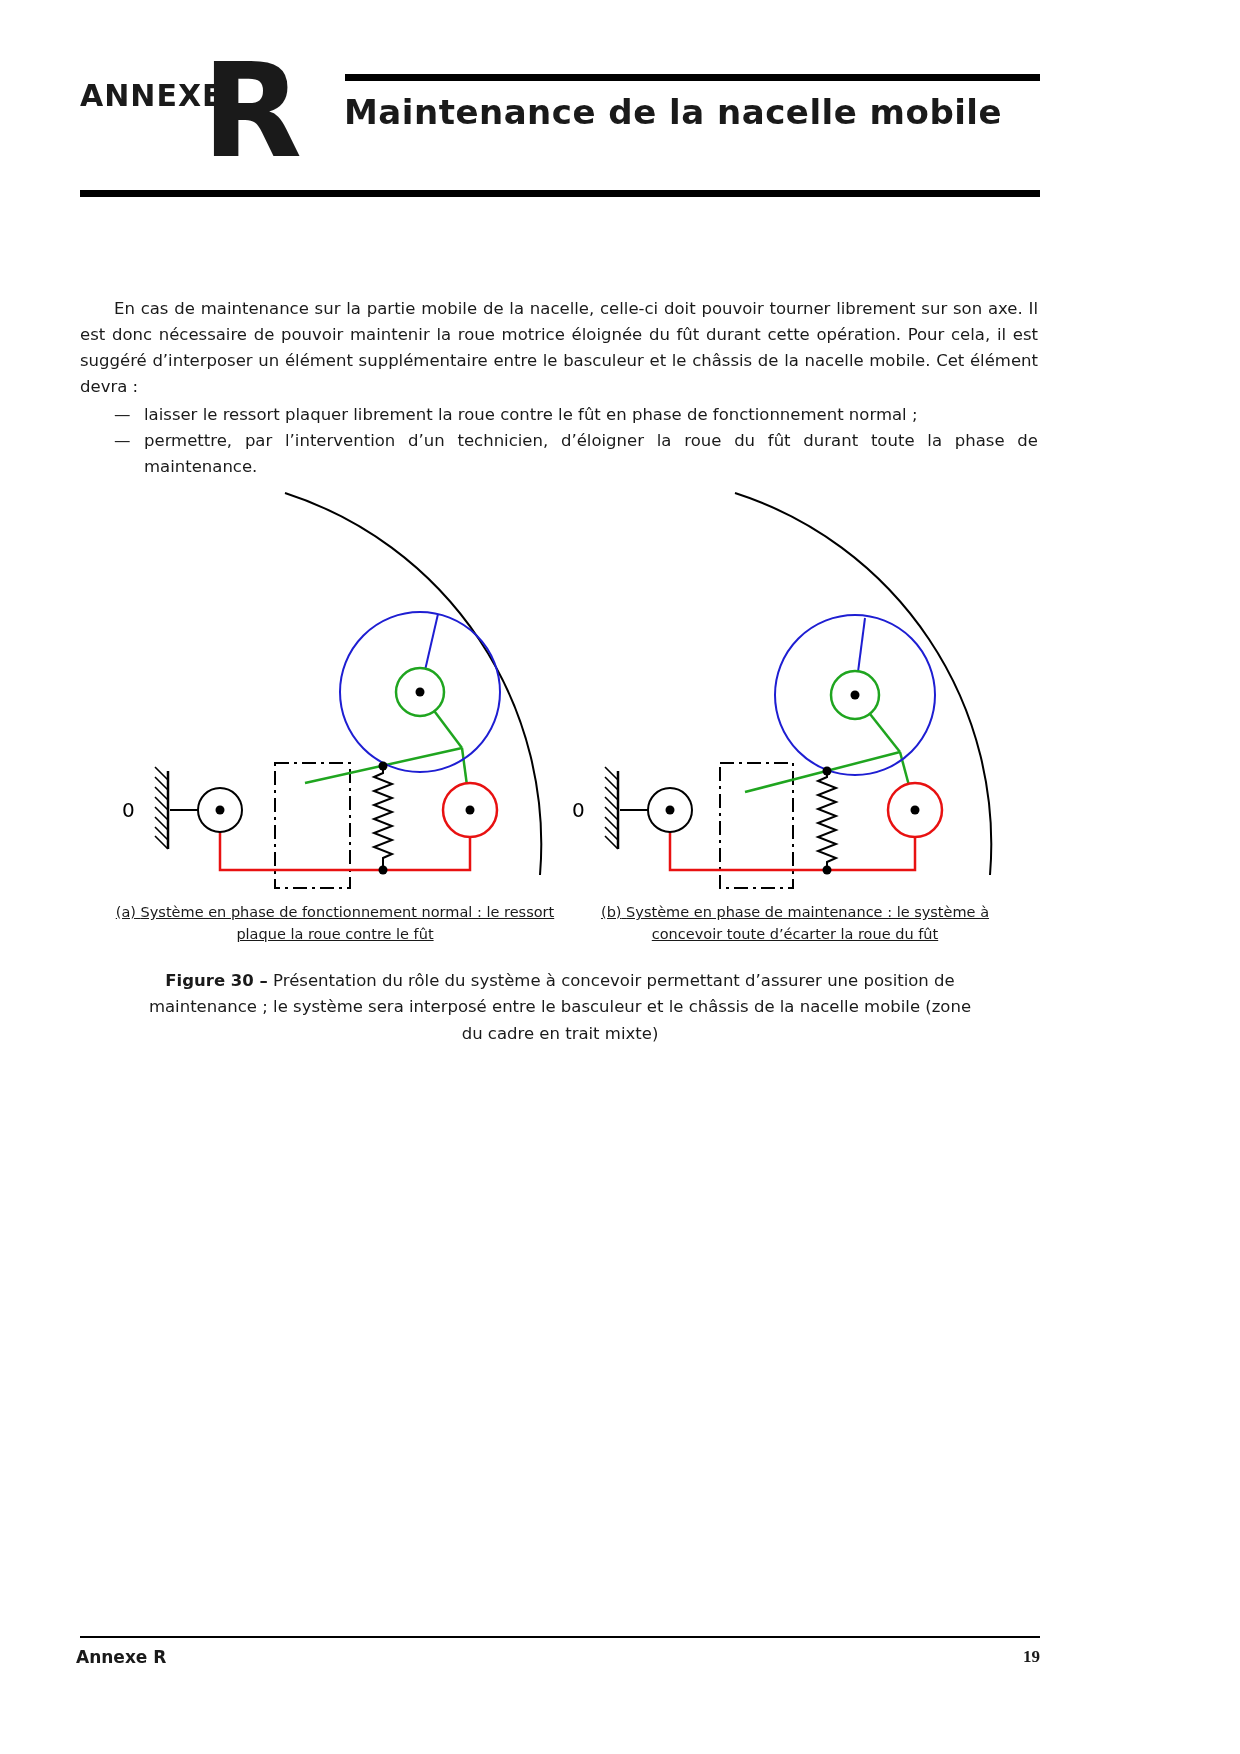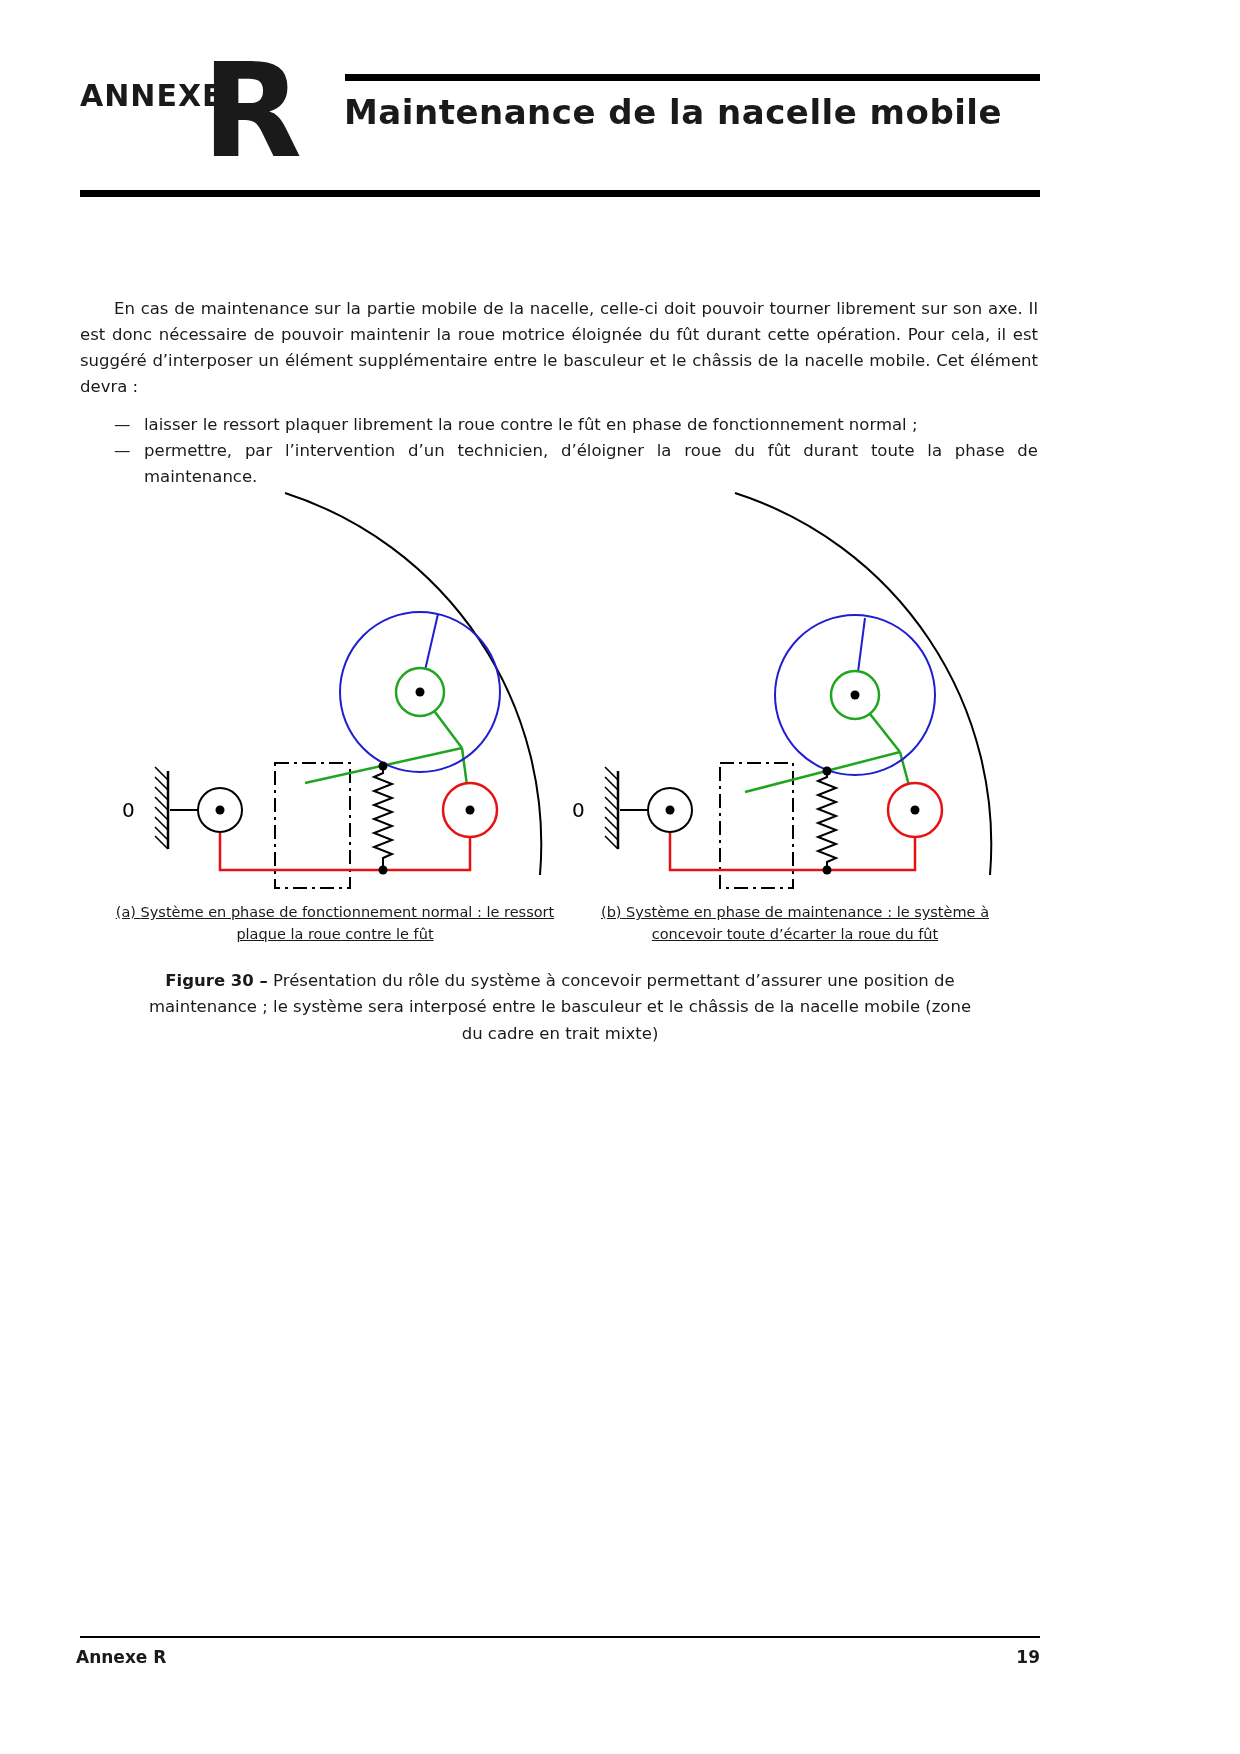--- a/index.html
+++ b/index.html
@@ -12,40 +12,40 @@
 
   
   .annexe-label { top:78px; left:80px; font-size:30px; font-weight:bold; letter-spacing:1px; }
   .annexe-letter { top:46px; left:202px; font-size:130px; font-weight:bold; line-height:1; letter-spacing:-3px; }
   .bar-top { top:74px; left:345px; width:695px; height:7px; background:#000; }
   .doc-title { top:92px; left:344px; font-size:34px; font-weight:bold; letter-spacing:0.5px; }
   .rule-main { top:190px; left:80px; width:960px; height:7px; background:#000; }
 
   
   .body-text { top:296px; left:80px; width:958px; font-size:16.5px; line-height:1.58; text-align:justify; }
-  .body-text p { margin:0 0 12px 0; text-indent:34px; }
+  .body-text p { margin:0 0 2px 0; text-indent:34px; }
   .bullet { display:flex; margin-left:34px; }
   .bullet .marker { flex:0 0 30px; }
   .bullet .btext { flex:1; text-align:justify; }
 
   
   .fig-a { top:480px; left:110px; }
   .fig-b { top:480px; left:560px; }
   svg text { font-family:"DejaVu Sans","Liberation Sans",sans-serif; }
 
   .cap { font-size:14.5px; line-height:1.5; text-align:center;text-decoration:underline; }
   .cap-a { top:902px; left:100px; width:470px; }
   .cap-b { top:902px; left:575px; width:440px; }
 
   .fig-caption { top:968px; left:140px; width:840px; font-size:16.5px; line-height:1.6; text-align:center; }
 
   
   .footer-rule { top:1636px; left:80px; width:960px; height:2px; background:#000; }
   .footer-left { top:1647px; left:76px; font-size:17px; font-weight:bold; }
-  .footer-page { top:1647px; left:80px; width:960px; text-align:right; font-size:17px; font-weight:bold; }
+  .footer-page { top:1647px; left:80px; width:960px; text-align:right; font-size:17px; font-weight:bold;font-family:Liberation Serif, serif; }
 </style>
 </head>
 <body>
 
 <div class="abs annexe-label">ANNEXE</div>
 <div class="abs annexe-letter">R</div>
 <div class="abs bar-top"></div>
 <div class="abs doc-title">Maintenance de la nacelle mobile</div>
 <div class="abs rule-main"></div>
 

